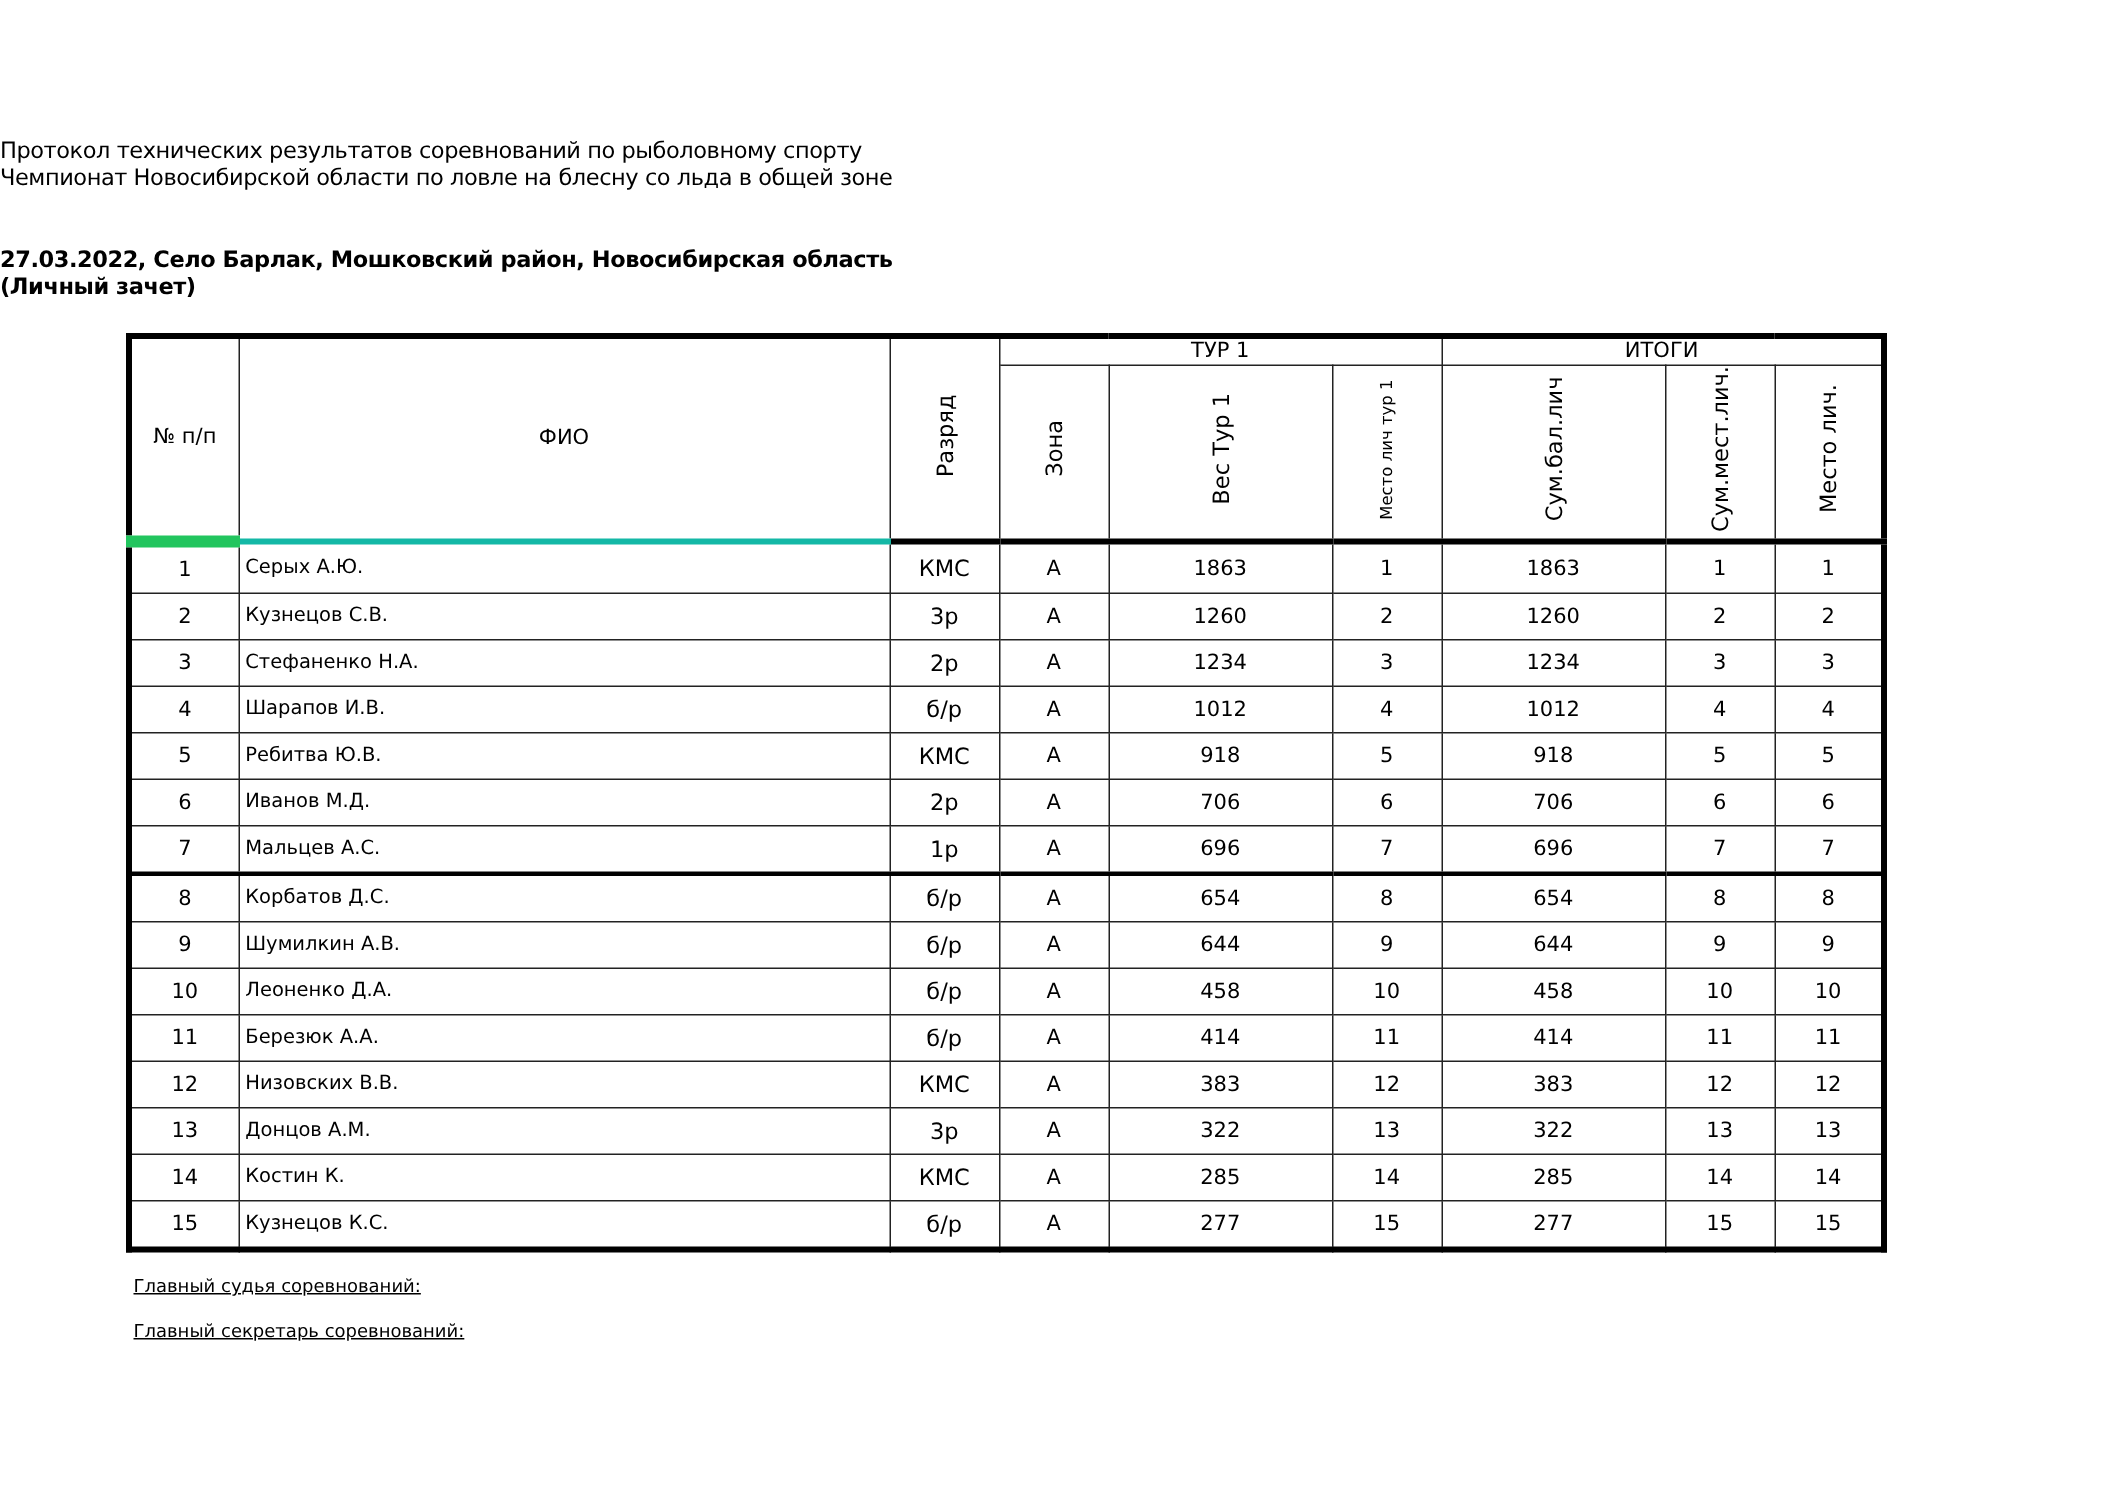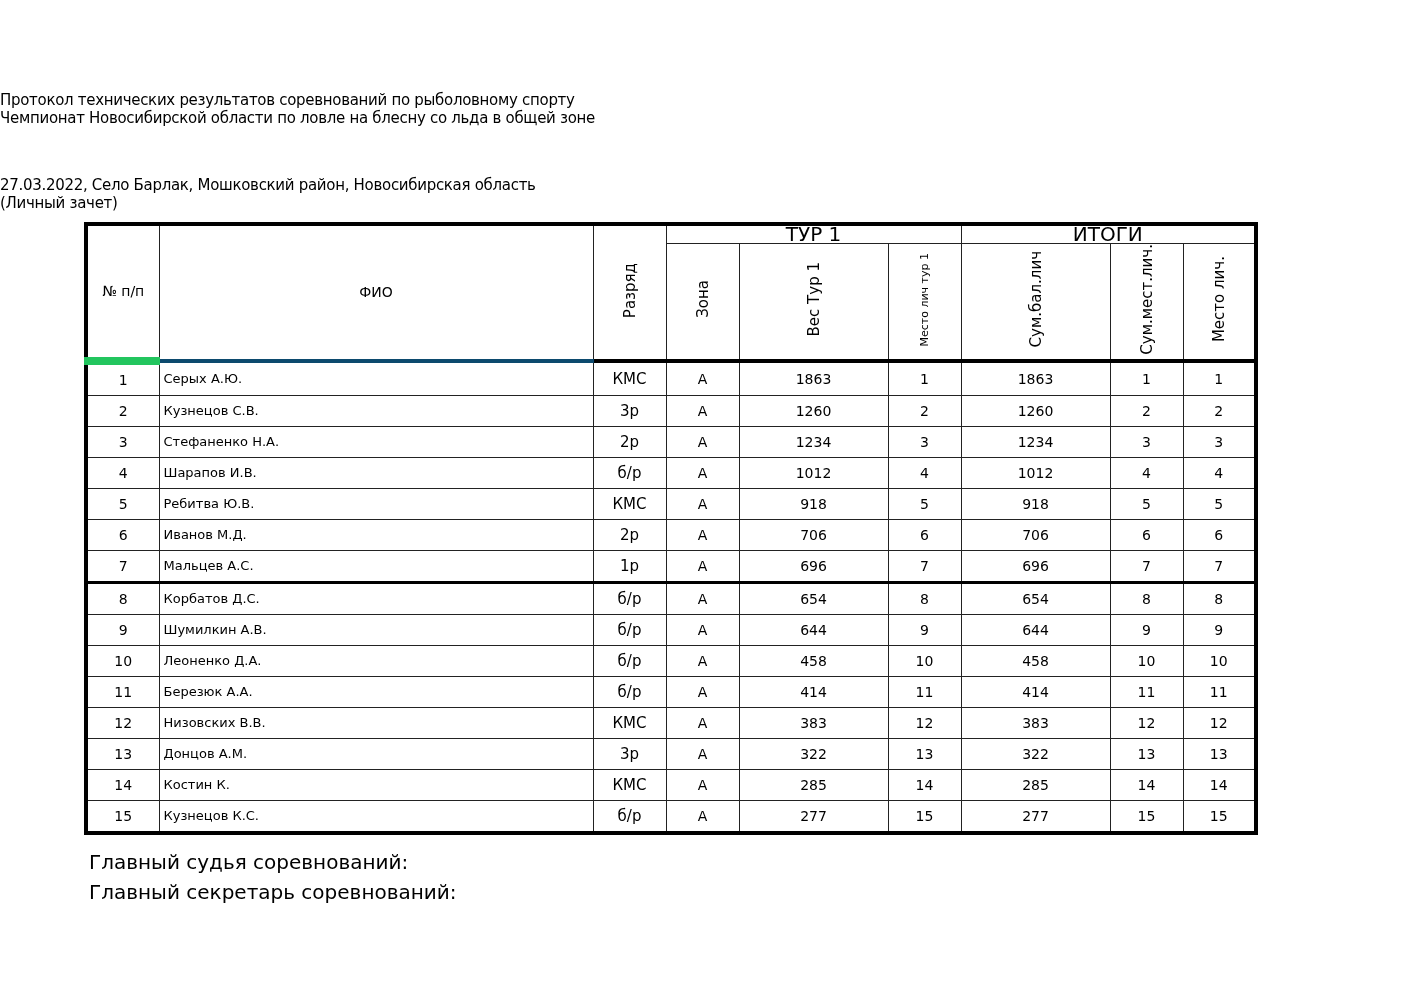--- a/index.html
+++ b/index.html
@@ -19,21 +19,21 @@
       position: absolute;
       left: 0;
       width: 1342px;
       text-align: left;
       font-size: 15px;
       line-height: 18px;
       letter-spacing: -0.3px;
     }
     .header .line { display: block; white-space: nowrap; }
     #h1 { top: 91px; }
-    #h4 { top: 176px; }
+    #h4 { top: 164px; font-weight: bold; }
 
     table.protocol {
       position: absolute;
       left: 84px;
       top: 222px;
       width: 1173px;
       border-collapse: collapse;
       table-layout: fixed;
       border: 4px solid #000;
       font-size: 15px;
@@ -42,21 +42,21 @@
       border: 1.5px solid #222;
       padding: 0;
       text-align: center;
       vertical-align: middle;
       font-weight: normal;
       overflow: hidden;
       white-space: nowrap;
     }
     th.group-title {
       height: 17px;
-      font-size: 20px;
+      font-size: 14px;
       line-height: 17px;
       border-bottom: 2px solid #000;
     }
     th.thick-left, td.thick-left { border-left: 4px solid #000; }
     tr.head-bottom th, tr.head-bottom td { border-bottom: 4px solid #000; }
     th.rowspan-head { height: 128px; font-size: 14px; }
     th.vert { height: 110px; }
     .vtext {
       display: inline-block;
       writing-mode: vertical-rl;
@@ -74,22 +74,23 @@
       text-align: left;
       padding-left: 4px;
       font-size: 13px;
     }
     tbody td.rank { font-size: 15px; }
     tr.thick-top td { border-top: 3px solid #000; }
 
     .footer {
       position: absolute;
       left: 89px;
-      font-size: 20px;
+      font-size: 12px;
       white-space: nowrap;
+      text-decoration: underline;
     }
     #f1 { top: 850px; }
     #f2 { top: 880px; }
   </style>
 </head>
 <body>
 
 <div class="header" id="h1">
   <span class="line">Протокол технических результатов соревнований по рыболовному спорту</span>
   <span class="line">Чемпионат Новосибирской области по ловле на блесну со льда в общей зоне</span>
@@ -107,21 +108,21 @@
     <col style="width:73px">
     <col style="width:149px">
     <col style="width:73px">
     <col style="width:149px">
     <col style="width:73px">
     <col style="width:73px">
   </colgroup>
   <thead>
     <tr>
       <th rowspan="2" class="rowspan-head" style="border-bottom:8px solid #22c55e;">№ п/п</th>
-      <th rowspan="2" class="rowspan-head" style="border-bottom:4px solid #0c4a6e;">ФИО</th>
+      <th rowspan="2" class="rowspan-head" style="border-bottom:4px solid #14b8a6;">ФИО</th>
       <th rowspan="2" class="rowspan-head" style="border-bottom:4px solid #000;">
         <span class="vtext">Разряд</span>
       </th>
       <th colspan="3" class="group-title thick-left">ТУР 1</th>
       <th colspan="3" class="group-title thick-left">ИТОГИ</th>
     </tr>
     <tr class="head-bottom">
       <th class="vert thick-left">
         <span class="vtext">Зона</span>
       </th>

